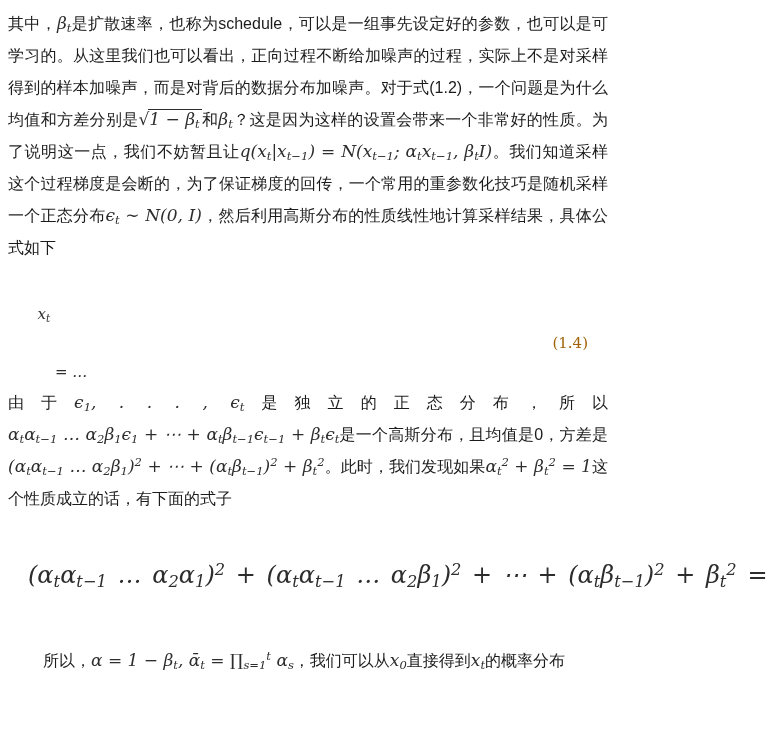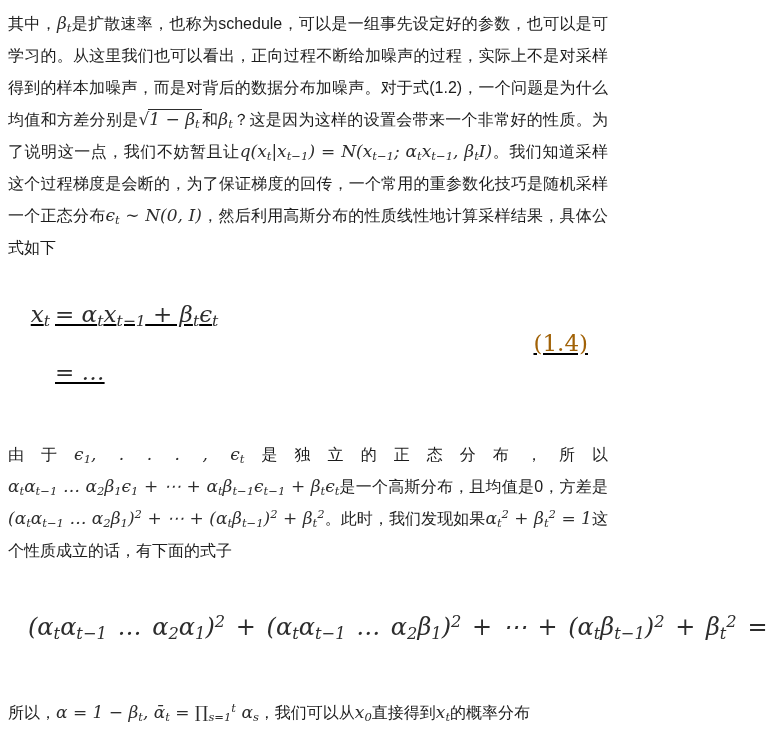--- a/index.html
+++ b/index.html
@@ -45,22 +45,21 @@
   .sqrt-sym { font-style: normal; margin-right: -1px; }
   .radicand {
     display: inline-block;
     border-top: 1px solid #2d2d2d;
     padding: 0 2px 0 1px;
     line-height: 1.15;
   }
   .eq-block {
     margin: 36px 0 0 0;
     padding: 0 20px 0 16px;
-    font-size: 23px;
-    text-decoration: underline;
+    font-size: 15px;
   }
   .eq-row {
     display: flex;
     align-items: baseline;
     line-height: 29px;
     white-space: nowrap;
   }
   .eq-lhs {
     display: inline-block;
     min-width: 26px;
@@ -81,32 +80,31 @@
     display: flex;
     align-items: baseline;
     font-size: 24px;
     white-space: nowrap;
     word-spacing: 3px;
   }
   .eq-display .eq-tag {
     margin-left: 14px;
     text-align: center;
   }
-  .para-2 { margin-top: 52px; }
-  .para-3 { margin-top: 56px; }
+  .para-2 { }
+  .para-3 { margin-top: 56px; margin-left: 35px; }
 </style>
 </head>
 <body>
 
 <div class="page">
   <p class="para para-1"><span>其中，</span><span class="math">β<sub>t</sub></span><span>是扩散速率，也称为schedule，可以是一组事先设定好的参数，也可以是可学习的。从这里我们也可以看出，正向过程不断给加噪声的过程，实际上不是对采样得到的样本加噪声，而是对背后的数据分布加噪声。对于式(1.2)，一个问题是为什么均值和方差分别是</span><span class="math"><span class="sqrt"><span class="sqrt-sym">√</span><span class="radicand">1 − β<sub>t</sub></span></span></span><span>和</span><span class="math">β<sub>t</sub></span><span>？这是因为这样的设置会带来一个非常好的性质。为了说明这一点，我们不妨暂且让</span><span class="math">q(x<sub>t</sub>|x<sub>t−1</sub>) = N(x<sub>t−1</sub>; α<sub>t</sub>x<sub>t−1</sub>, β<sub>t</sub>I)</span><span>。我们知道采样这个过程梯度是会断的，为了保证梯度的回传，一个常用的重参数化技巧是随机采样一个正态分布</span><span class="math">ϵ<sub>t</sub> ∼ N(0, I)</span><span>，然后利用高斯分布的性质线性地计算采样结果，具体公式如下</span></p>
   <div class="eq-block">
       <div class="eq-row">
         <span class="eq-lhs math">x<sub>t</sub></span>
-        <span class="eq-rhs math">= α<sub>t</sub>x<sub>t−1</sub> + β<sub>t</sub>ϵ<sub>t</sub></span>
       </div>
       <div class="eq-row">
         <span class="eq-lhs math"></span>
         <span class="eq-tag">(1.4)</span>
       </div>
       <div class="eq-row">
         <span class="eq-lhs math"></span>
         <span class="eq-rhs math">= …</span>
       </div>
     </div>

